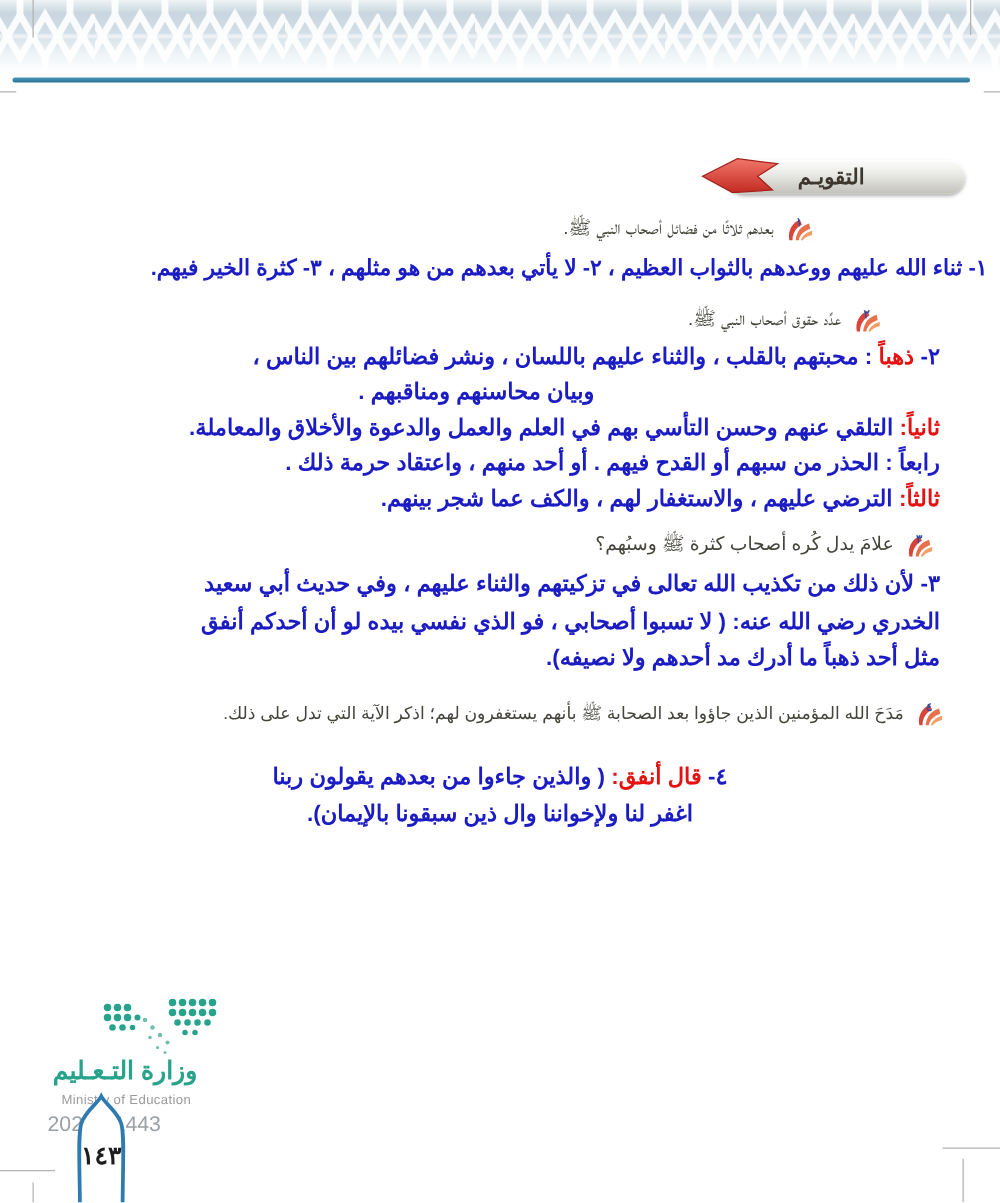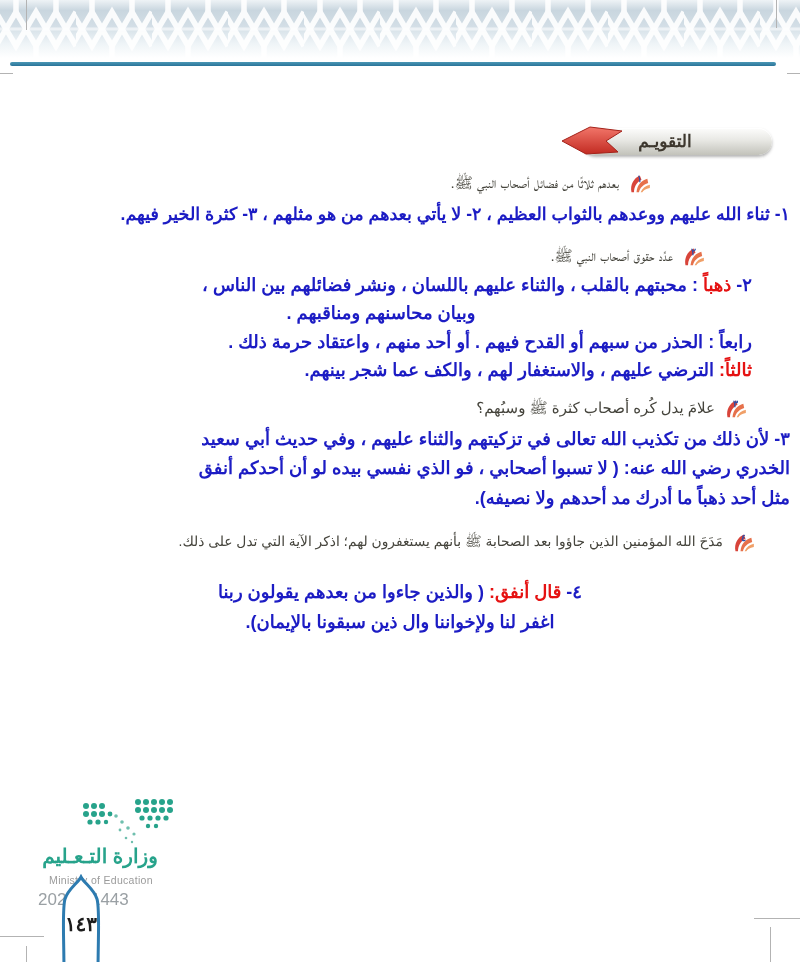--- a/index.html
+++ b/index.html
@@ -37,21 +37,21 @@
   .ans{color:#1c1cc4;font-weight:bold;font-size:18px;line-height:28.5px;white-space:nowrap;}
   .red{color:#e51212;}
   .a-line{white-space:nowrap;}
   .center-line{text-align:center;}
 
   #q1{margin-top:12px;margin-right:140px;}
   #a1{margin-top:6px;font-size:17.5px;}
   #q2{margin-top:14px;margin-right:86px;}
   #a2{margin-top:4px;margin-right:38px;}
   #q3{margin-top:10px;margin-right:44px;}
-  #a3{margin-top:6px;line-height:29.5px;}
+  #a3{margin-top:6px;margin-right:38px;line-height:29.5px;}
   #q4{margin-top:16px;margin-right:36px;font-size:13.8px;}
   #a4{margin-top:24px;text-align:center;line-height:30px;}
 
   
   .moe-dots{position:absolute;left:82px;top:798px;}
   .moe-ar{position:absolute;left:34px;top:844px;width:132px;text-align:center;
           color:#27a38b;font-size:20px;font-weight:bold;}
   .moe-en{position:absolute;left:36px;top:874px;width:130px;text-align:center;direction:ltr;
           color:#9b9b9b;font-size:10.5px;letter-spacing:.3px;}
   .moe-year{position:absolute;left:38px;top:890px;direction:ltr;color:#9aa0a4;font-size:17px;}
@@ -134,20 +134,23 @@
       </span>
       <span class="q-text">عدِّد حقوق أصحاب النبي ﷺ.</span>
     </div>
 
     <div class="ans" id="a2">
       <div class="a-line">
         <span>٢- </span><span class="red">ذهباً</span><span> : محبتهم بالقلب ، والثناء عليهم باللسان ، ونشر فضائلهم بين الناس ،</span>
       </div>
       <div class="a-line center-line">
         <span>وبيان محاسنهم ومناقبهم .</span>
+      </div>
+      <div class="a-line">
+        <span class="red">ثانياً:</span><span> التلقي عنهم وحسن التأسي بهم في العلم والعمل والدعوة والأخلاق والمعاملة.</span>
       </div>
       <div class="a-line">
         <span>رابعاً : </span><span>الحذر من سبهم أو القدح فيهم . أو أحد منهم ، واعتقاد حرمة ذلك .</span>
       </div>
       <div class="a-line">
         <span class="red">ثالثاً:</span><span> الترضي عليهم ، والاستغفار لهم ، والكف عما شجر بينهم.</span>
       </div>
     </div>
 
     <div class="q-row" id="q3">

